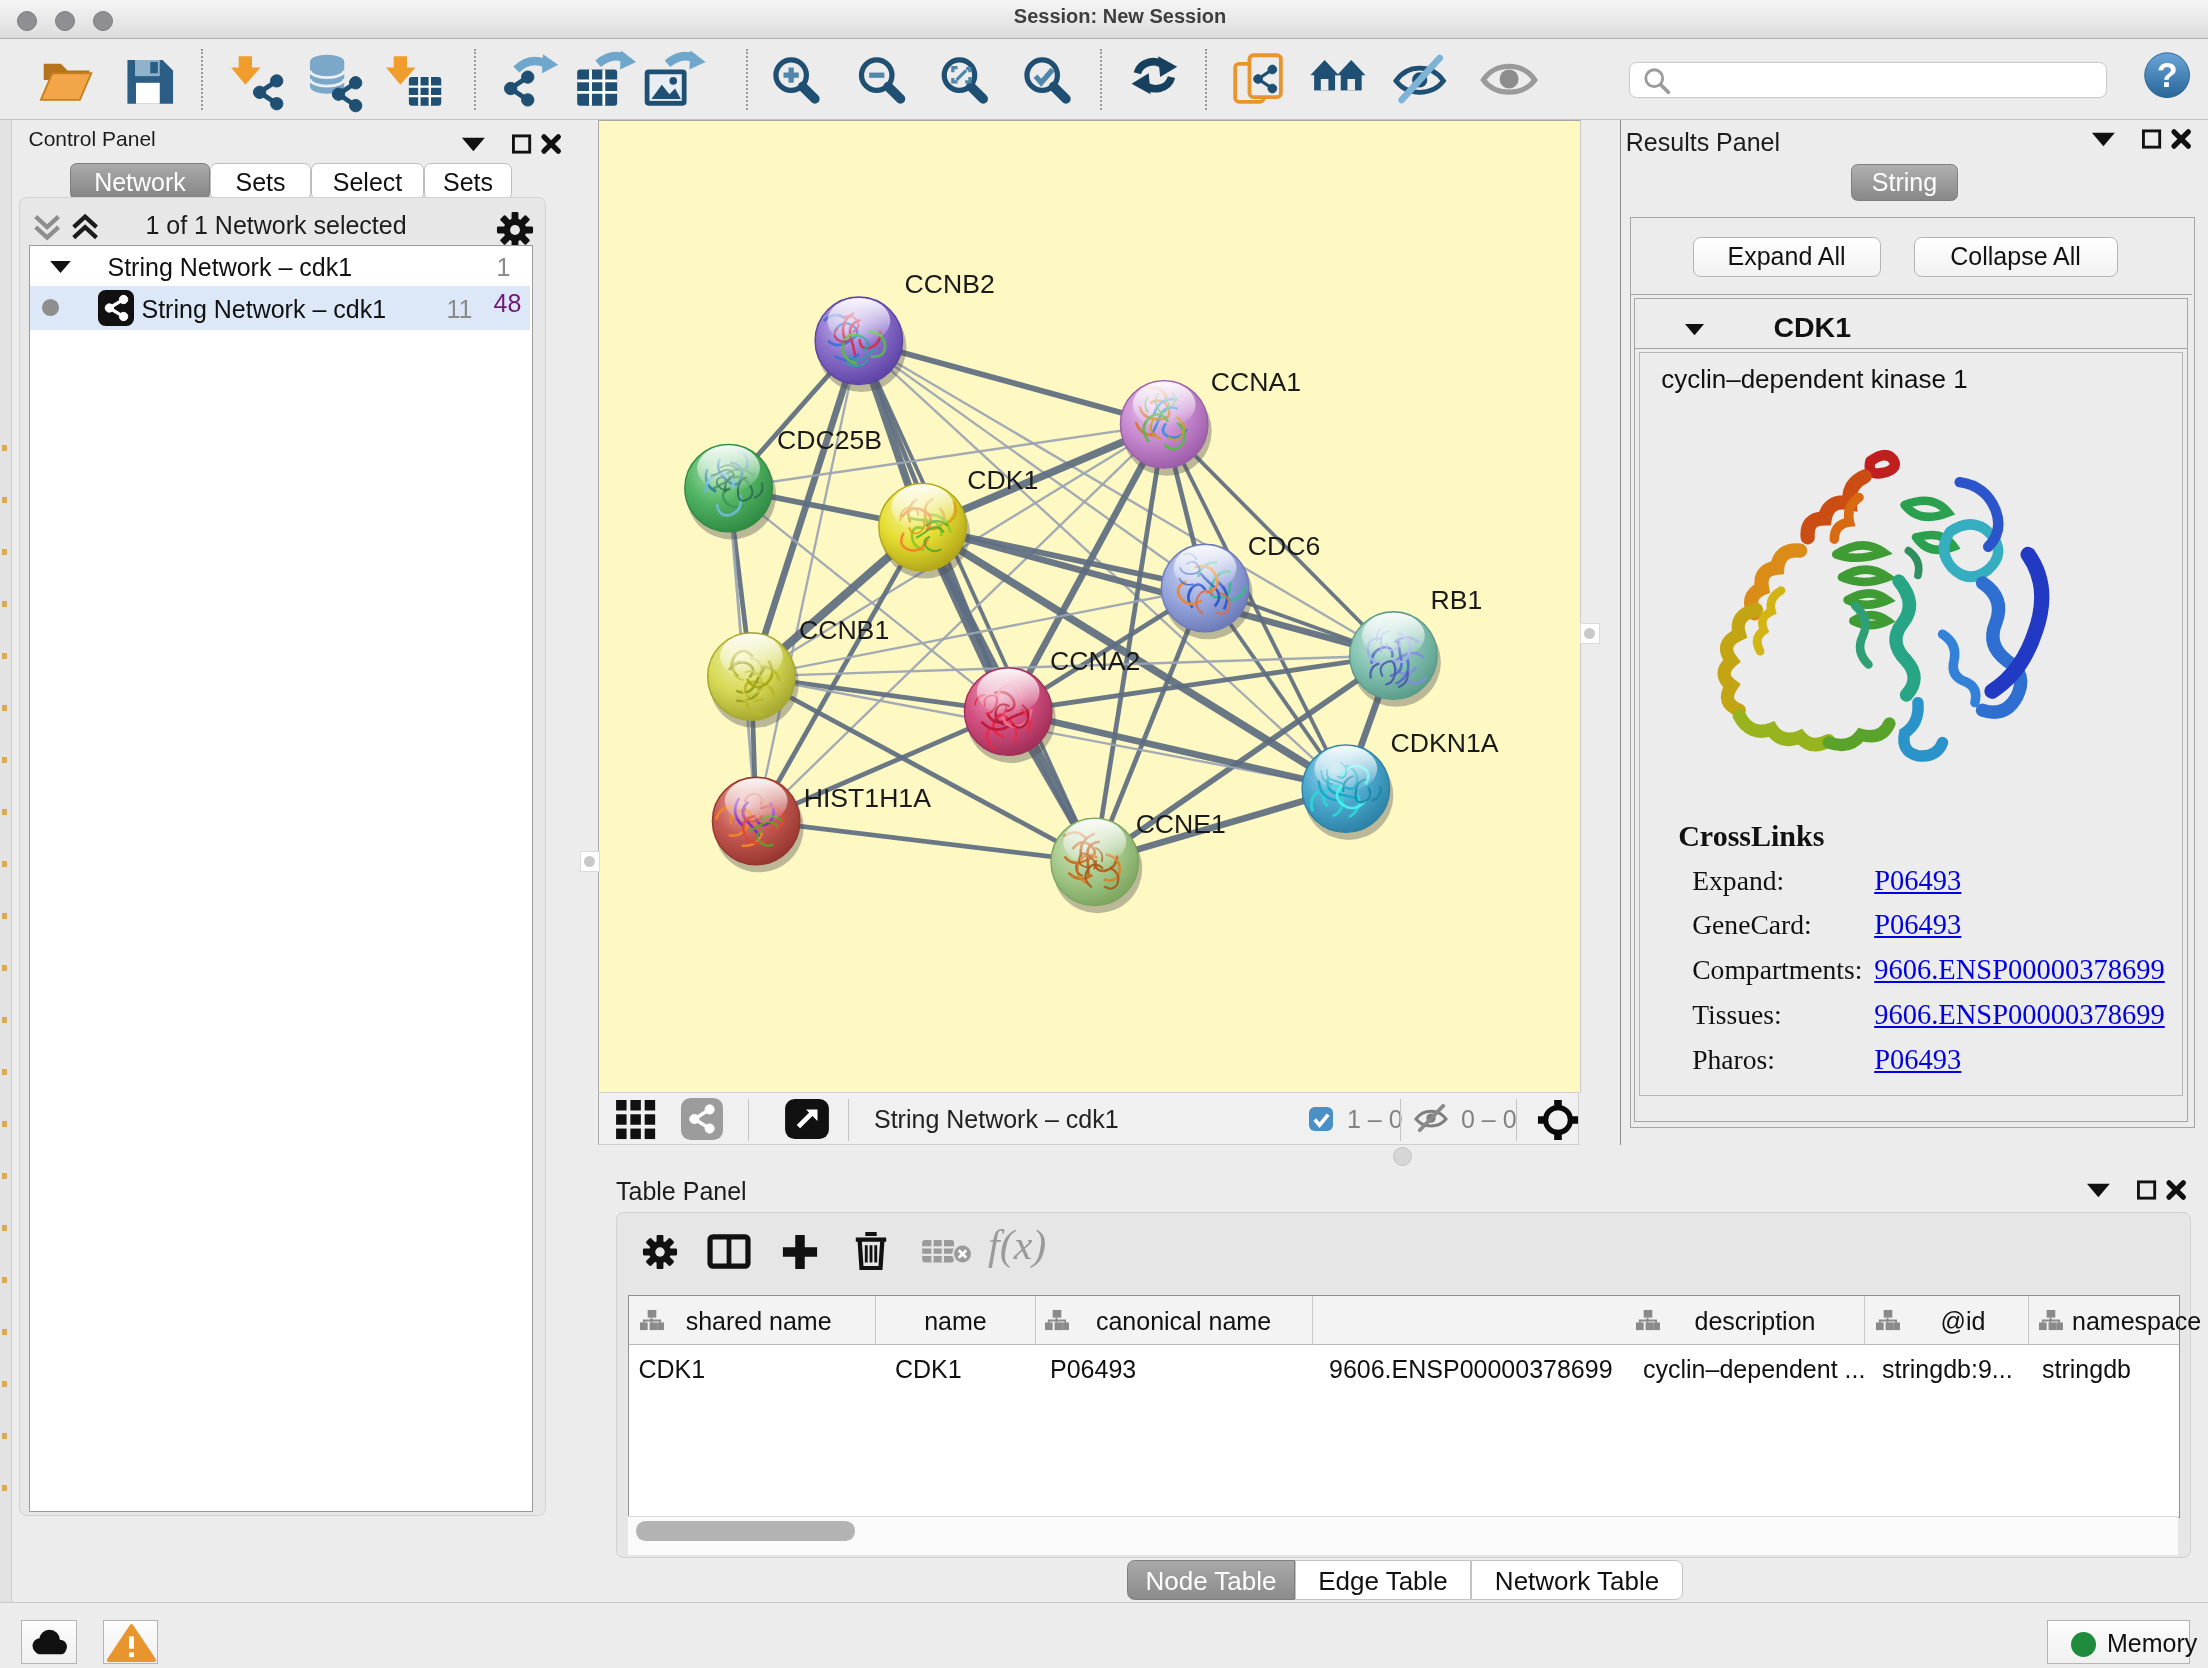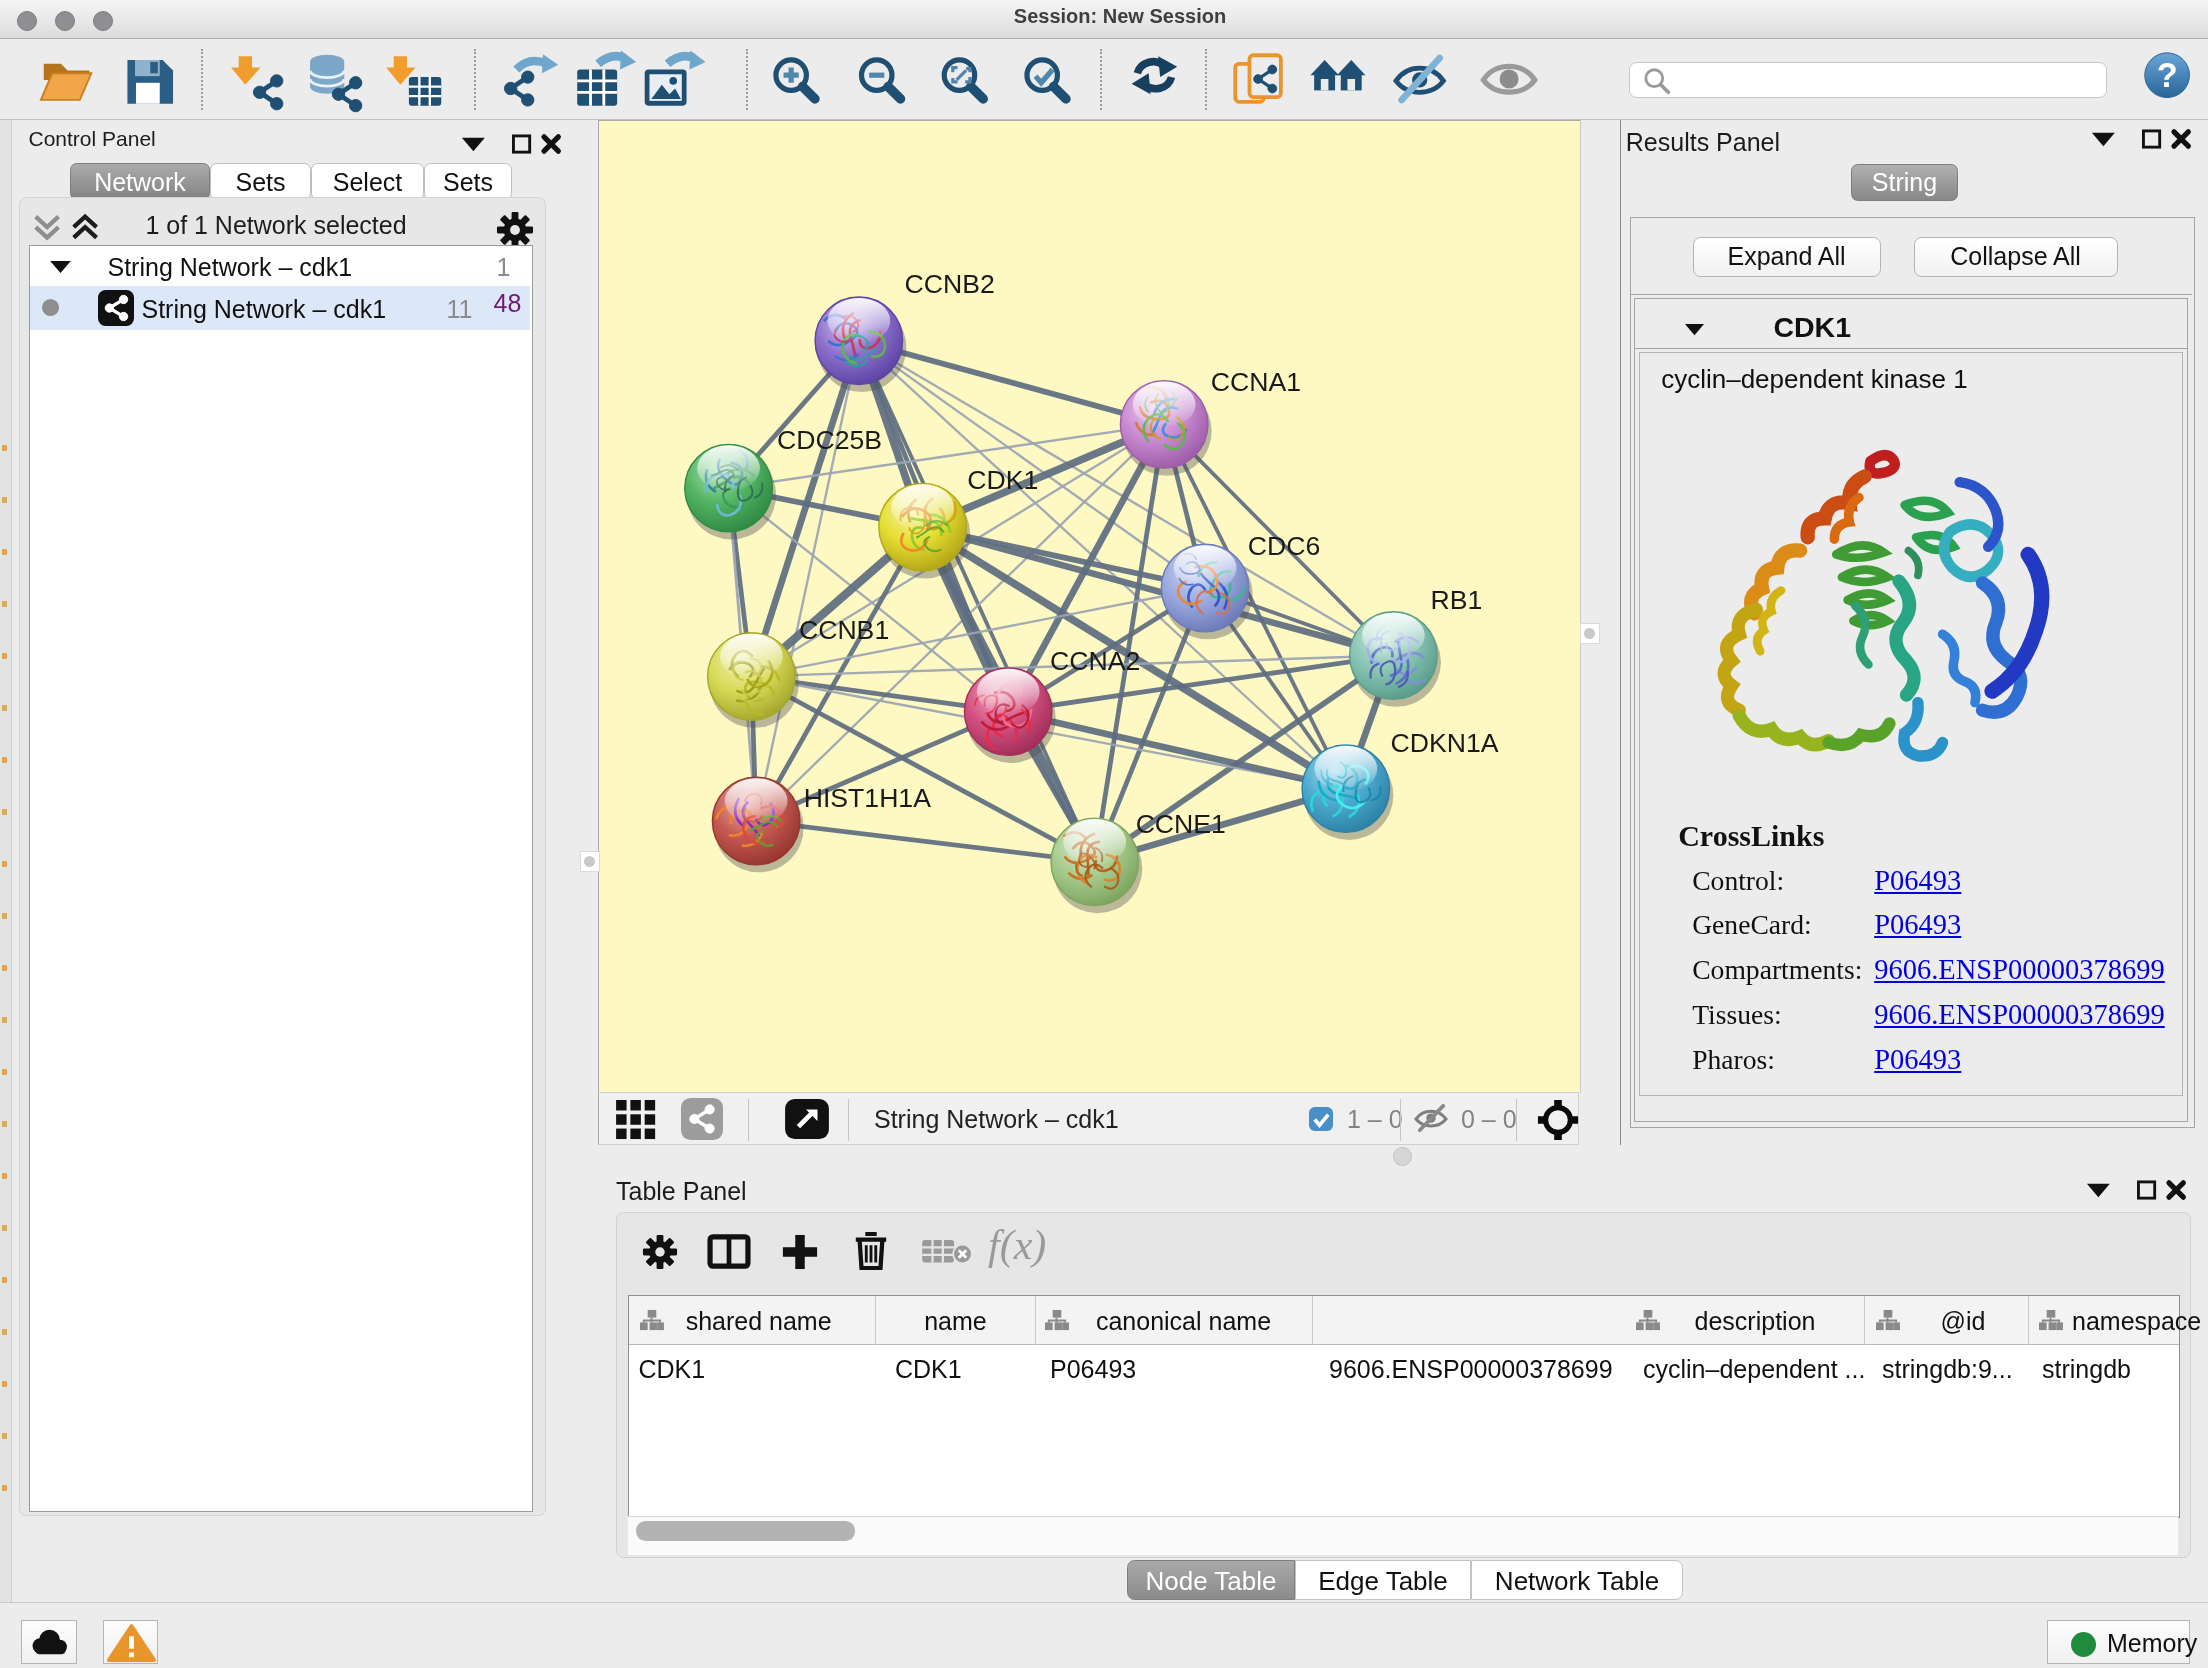--- a/index.html
+++ b/index.html
@@ -676,21 +676,21 @@
 <path d="M196,166 q16,14 8,32 q-8,16 6,30" stroke="#2f9f76" stroke-width="9"></path>
 <path d="M262,268 q2,22 -14,32 q-4,20 14,24 q20,2 26,-14" stroke="#2a93c9" stroke-width="12"></path>
 <path d="M296,88 q24,-16 42,2 q18,20 -2,38 q-20,16 -38,-2 q-16,-18 -2,-38" stroke="#35aec0" stroke-width="11"></path>
 <path d="M330,142 q24,16 14,42 q-10,24 12,40 q22,14 10,38 q-12,22 -36,14" stroke="#2f6fd1" stroke-width="14"></path>
 <path d="M378,112 q24,34 8,80 q-14,44 -46,64" stroke="#2239c4" stroke-width="16"></path>
 <path d="M306,36 q28,4 38,30 q8,22 -8,38" stroke="#2c55cc" stroke-width="11"></path>
 <path d="M288,196 q16,10 12,28 q-4,16 12,22 q14,6 10,22" stroke="#3381d8" stroke-width="10"></path>
 <path d="M252,108 q14,10 10,26" stroke="#2f8f5f" stroke-width="8"></path>
 </svg>
         <div class="serif" style="position:absolute;left:38px;top:466px;font-size:30px;font-weight:bold;color:#111">CrossLinks</div>
-        <div class="serif xl-label" style="top:512px">Control:</div>
+        <div class="serif xl-label" style="top:512px">Expand:</div>
           <div class="serif xl-val" style="top:512px">P06493</div>
         <div class="serif xl-label" style="top:556px">GeneCard:</div>
           <div class="serif xl-val" style="top:556px">P06493</div>
         <div class="serif xl-label" style="top:601px">Compartments:</div>
           <div class="serif xl-val" style="top:601px">9606.ENSP00000378699</div>
         <div class="serif xl-label" style="top:646px">Tissues:</div>
           <div class="serif xl-val" style="top:646px">9606.ENSP00000378699</div>
         <div class="serif xl-label" style="top:691px">Pharos:</div>
           <div class="serif xl-val" style="top:691px">P06493</div>
       </div>

